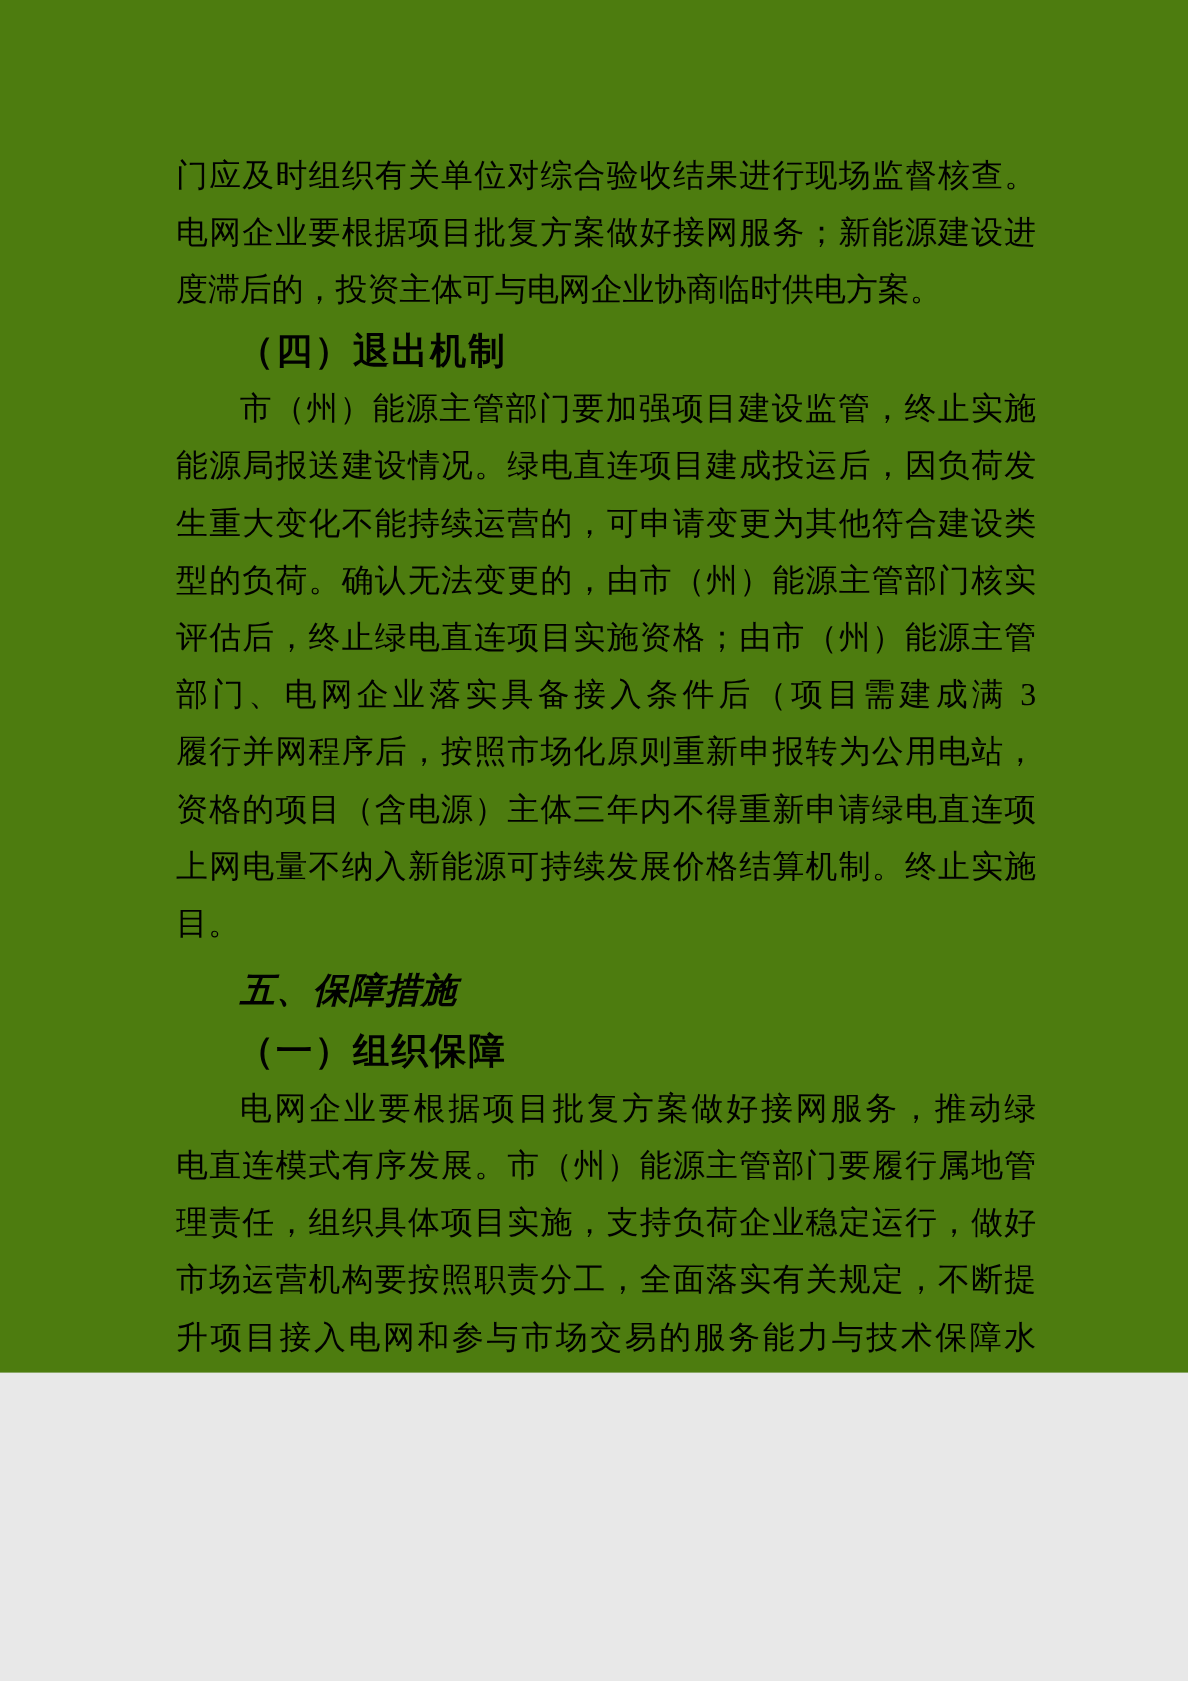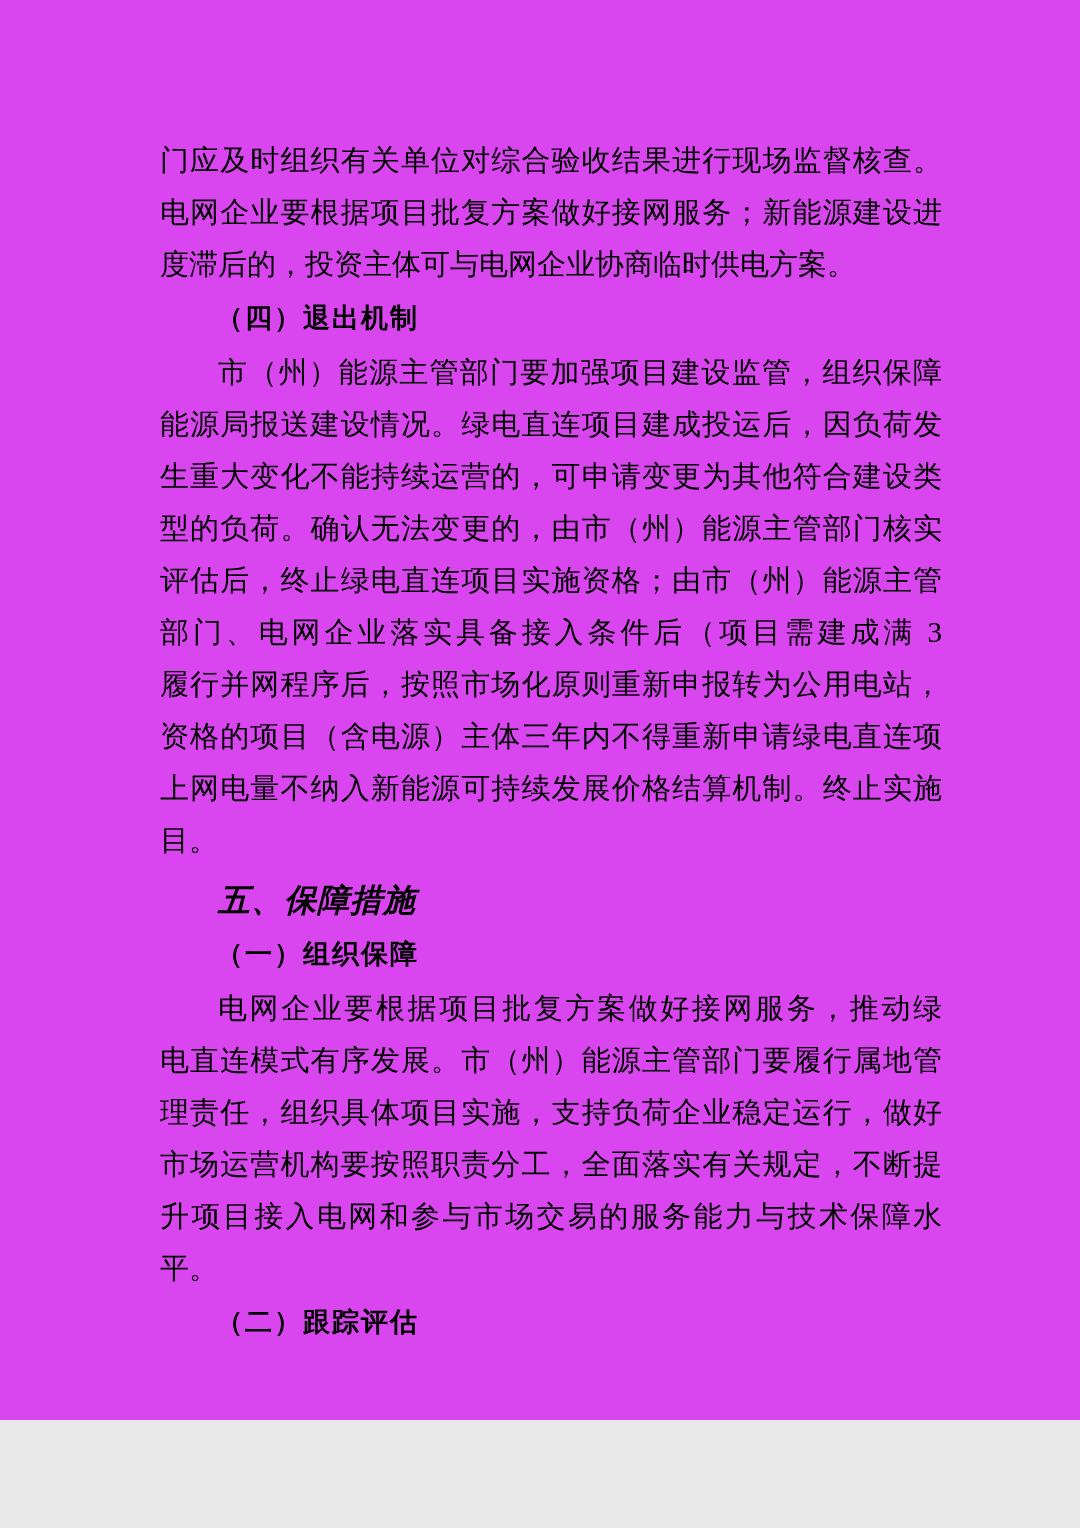--- a/index.html
+++ b/index.html
@@ -1,21 +1,21 @@
 <!DOCTYPE html>
 <html><head>
 <meta charset="utf-8">
 <style>
   * { margin: 0; padding: 0; box-sizing: border-box; }
   html, body { background: #e8e8e8; }
   .page {
     position: relative;
     width: 1080px;
-    height: 1420px;
-    background: #d946ef;
+    height: 1248px;
+    background: #4d7c0f;
     color: #000000;
     overflow: hidden;
     margin: 0 auto;
   }
   .text-block {
     position: absolute;
     left: 160px;
     top: 134px;
     width: 782px;
   }
@@ -31,22 +31,22 @@
     overflow: hidden;
   }
   .line.para-end {
     text-align: center;
     text-align-last: left;
   }
   .line.para-start {
     text-indent: 58px;
   }
   .h-sub {
-    font-family: Liberation Mono, monospace;
-    font-size: 27px;
+    font-family: Liberation Serif, serif;
+    font-size: 33px;
     font-weight: bold;
     line-height: 52px;
     height: 52px;
     text-indent: 56px;
     letter-spacing: 2px;
     margin-top: 4px;
   }
   .h-section {
     font-family: "Liberation Sans", "DejaVu Sans", sans-serif;
     font-size: 32px;
@@ -79,21 +79,21 @@
 
     <div class="paragraph">
       <div class="line">门应及时组织有关单位对综合验收结果进行现场监督核查。</div>
       <div class="line">电网企业要根据项目批复方案做好接网服务；新能源建设进</div>
       <div class="line para-end">度滞后的，投资主体可与电网企业协商临时供电方案。</div>
     </div>
 
     <div class="h-sub">（四）退出机制</div>
 
     <div class="paragraph">
-      <div class="line para-start">市（州）能源主管部门要加强项目建设监管，组织保障</div>
+      <div class="line para-start">市（州）能源主管部门要加强项目建设监管，终止实施</div>
       <div class="line">能源局报送建设情况。绿电直连项目建成投运后，因负荷发</div>
       <div class="line">生重大变化不能持续运营的，可申请变更为其他符合建设类</div>
       <div class="line">型的负荷。确认无法变更的，由市（州）能源主管部门核实</div>
       <div class="line">评估后，终止绿电直连项目实施资格；由市（州）能源主管</div>
       <div class="line">部门、电网企业落实具备接入条件后（项目需建成满 3 年），</div>
       <div class="line">履行并网程序后，按照市场化原则重新申报转为公用电站，</div>
       <div class="line">资格的项目（含电源）主体三年内不得重新申请绿电直连项</div>
       <div class="line">上网电量不纳入新能源可持续发展价格结算机制。终止实施</div>
       <div class="line para-end">目。</div>
     </div>

